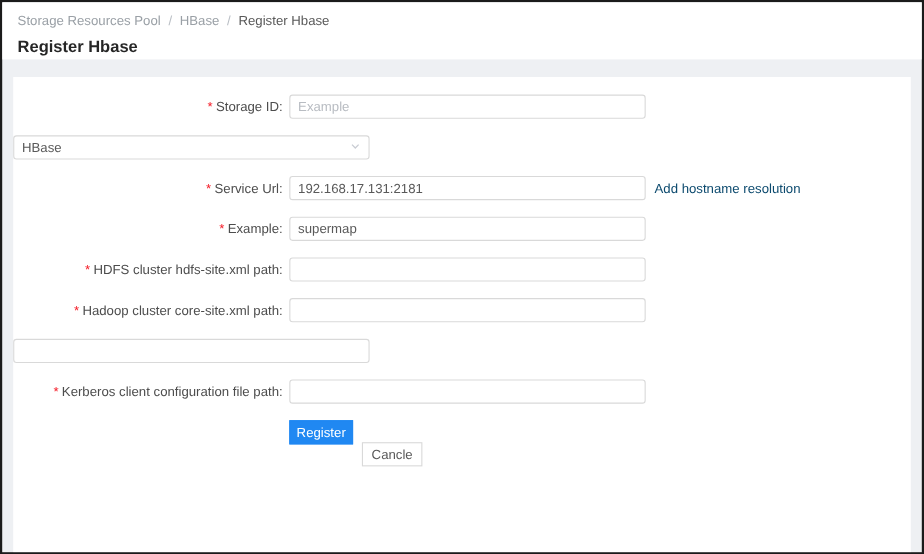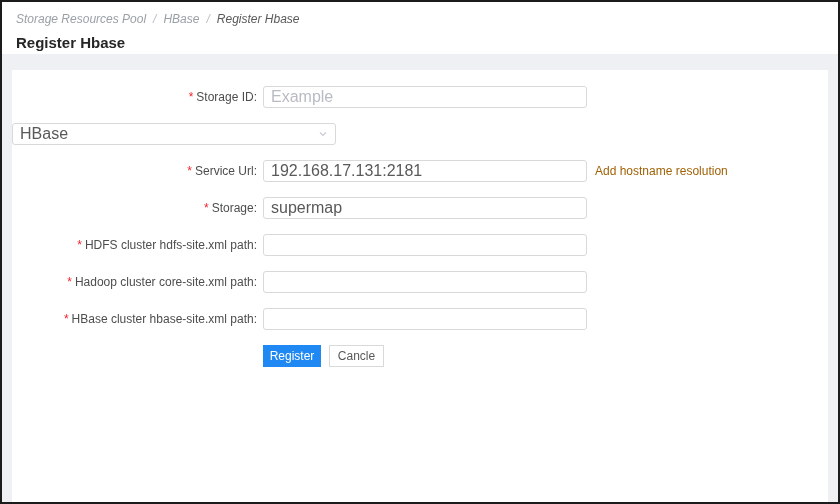--- a/index.html
+++ b/index.html
@@ -4,51 +4,51 @@
 <style>
   * { margin:0; padding:0; box-sizing:border-box; }
   html,body { width:840px; height:504px; }
   body {
     font-family:"Liberation Sans", sans-serif;
     background:#eef0f3;
     border:2px solid #1b1b1b;
     overflow:hidden;
   }
   .header { height:52px; background:#fff; padding:10px 14px 0; }
-  .breadcrumb { font-size:12px; color:#9aa0a6; display:flex; align-items:flex-end;font-style:italic; }
+  .breadcrumb { font-size:12px; color:#9aa0a6; display:flex; align-items:flex-end; }
   .breadcrumb .crumb { color:#9aa0a6; cursor:pointer; }
   .breadcrumb .sep { margin:0 7px; color:#b9bec4; }
   .breadcrumb .crumb-current { color:#595959; cursor:default; }
   .page-title { font-size:15px; font-weight:bold; color:#262626; margin-top:8px; }
 
   .card { background:#fff; margin:16px 10px 0; height:432px; }
   .form { padding-top:16px; }
   .row { display:flex; align-items:flex-start; height:22px; margin-bottom:15px; }
   .lbl { width:251px; padding-right:6px; flex:none; text-align:right;
          font-size:12px; color:#4d4d4d; line-height:22px; white-space:nowrap;padding-left:15px; }
   .req { color:#f5222d; margin-right:3px; }
   .ctrl { width:324px; height:22px; border:1px solid #d9d9d9; border-radius:3px;
-          font-size:16px; color:#595959; padding:0 7px; background:#fff;
+          font-size:12px; color:#595959; padding:0 7px; background:#fff;
           font-family:"Liberation Sans", sans-serif; outline:none; flex:none; }
   input.ctrl::placeholder { color:#b8bcc2; }
   .select { display:flex; align-items:center; justify-content:space-between; cursor:pointer; }
   .select .sel-val { color:#595959; }
-  .link { font-size:12px; color:#a16207; line-height:22px; margin-left:8px;
+  .link { font-size:12px; color:#0c4a6e; line-height:22px; margin-left:8px;
           text-decoration:none; white-space:nowrap; cursor:pointer; }
   .switch { position:relative; width:28px; height:14px; border-radius:8px;
             background:#bfbfbf; margin-top:4px; cursor:pointer; flex:none; }
   .switch .knob { position:absolute; top:1.5px; left:2px; width:11px; height:11px;
                   border-radius:50%; background:#fff; }
   .switch[data-state="on"] { background:#1890ff; }
   .switch[data-state="on"] .knob { left:15px; }
   .btn-row { display:flex; margin-left:251px; }
   .btn { height:22px; font-size:12px; border-radius:0; cursor:pointer;
          font-family:"Liberation Sans", sans-serif; line-height:20px; }
   .btn-primary { width:58px; background:#2088f2; border:1px solid #2088f2; color:#fff; }
-  .btn-default { width:55px; background:#fff; border:1px solid #d9d9d9; color:#595959; margin-left:8px; }
+  .btn-default { width:55px; background:#fff; border:1px solid #d9d9d9; color:#595959; margin-left:8px;margin-top:20px; }
 </style>
 </head>
 <body>
 
 <div class="header">
   <div class="breadcrumb">
     <span class="crumb">Storage Resources Pool</span>
     <span class="sep">/</span>
     <span class="crumb">HBase</span>
     <span class="sep">/</span>
@@ -76,40 +76,43 @@
       </div>
     </div>
 
     <div class="row">
       <div class="lbl"><span class="req">*</span><span>Service Url:</span></div>
       <input class="ctrl" type="text" value="192.168.17.131:2181" style="">
       <a class="link">Add hostname resolution</a>
     </div>
 
     <div class="row">
-      <div class="lbl"><span class="req">*</span><span>Storage:</span></div>
+      <div class="lbl"><span class="req">*</span><span>Example:</span></div>
       <input class="ctrl" type="text" value="supermap" style="">
     </div>
 
 
     <div class="row">
       <div class="lbl"><span class="req">*</span><span>HDFS cluster hdfs-site.xml path:</span></div>
       <input class="ctrl" type="text" style="">
     </div>
 
     <div class="row">
       <div class="lbl"><span class="req">*</span><span>Hadoop cluster core-site.xml path:</span></div>
       <input class="ctrl" type="text" style="">
     </div>
 
     <div class="row">
-      <div class="lbl"><span class="req">*</span><span>HBase cluster hbase-site.xml path:</span></div>
       <input class="ctrl" type="text" style="">
     </div>
 
+    <div class="row">
+      <div class="lbl"><span class="req">*</span><span>Kerberos client configuration file path:</span></div>
+      <input class="ctrl" type="text" style="">
+    </div>
 
 
     <div class="btn-row">
       <button class="btn btn-primary">Register</button>
       <button class="btn btn-default">Cancle</button>
     </div>
 
   </div>
 </div>
 

